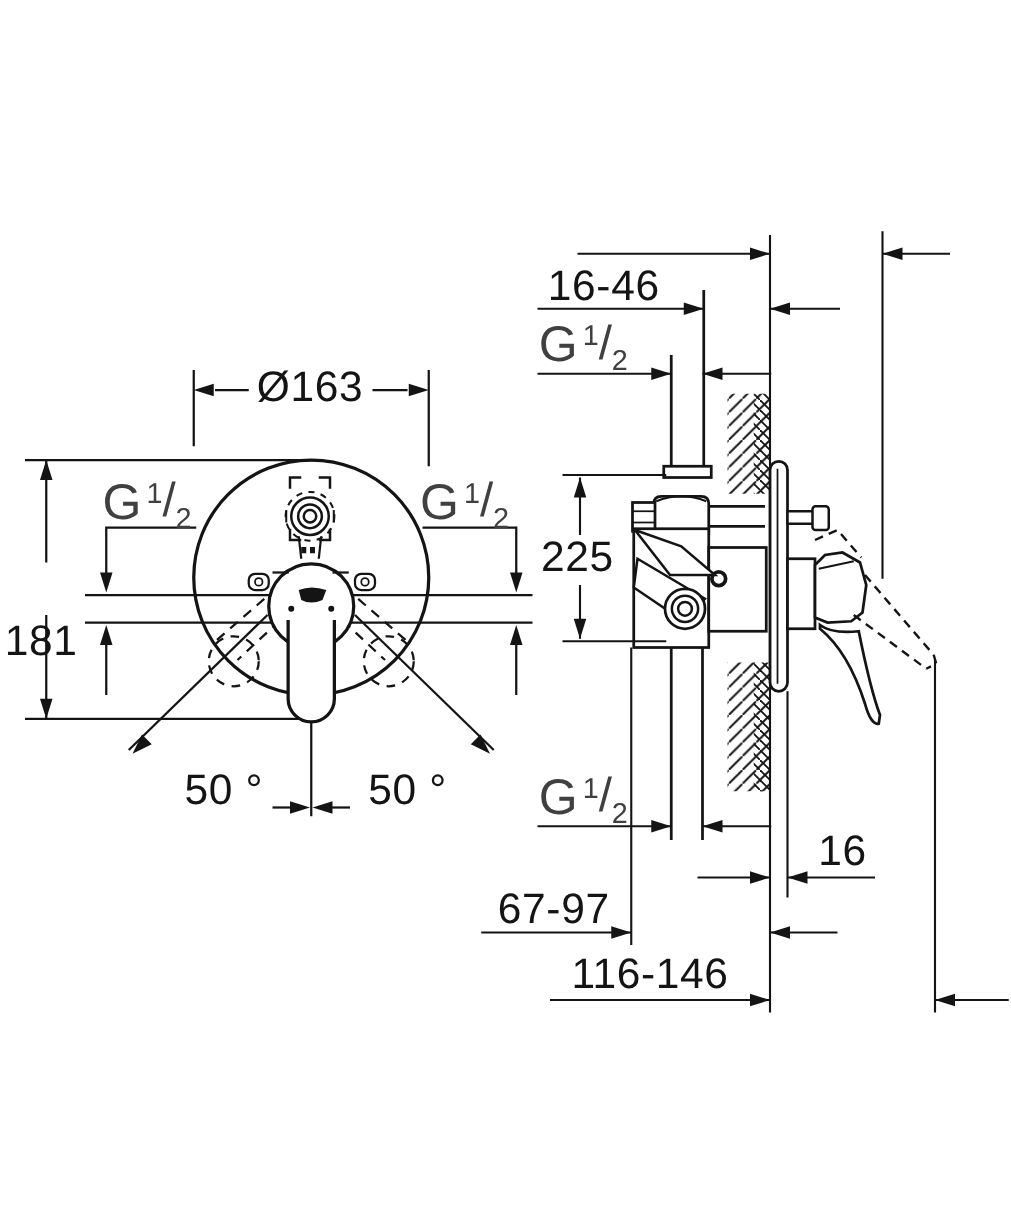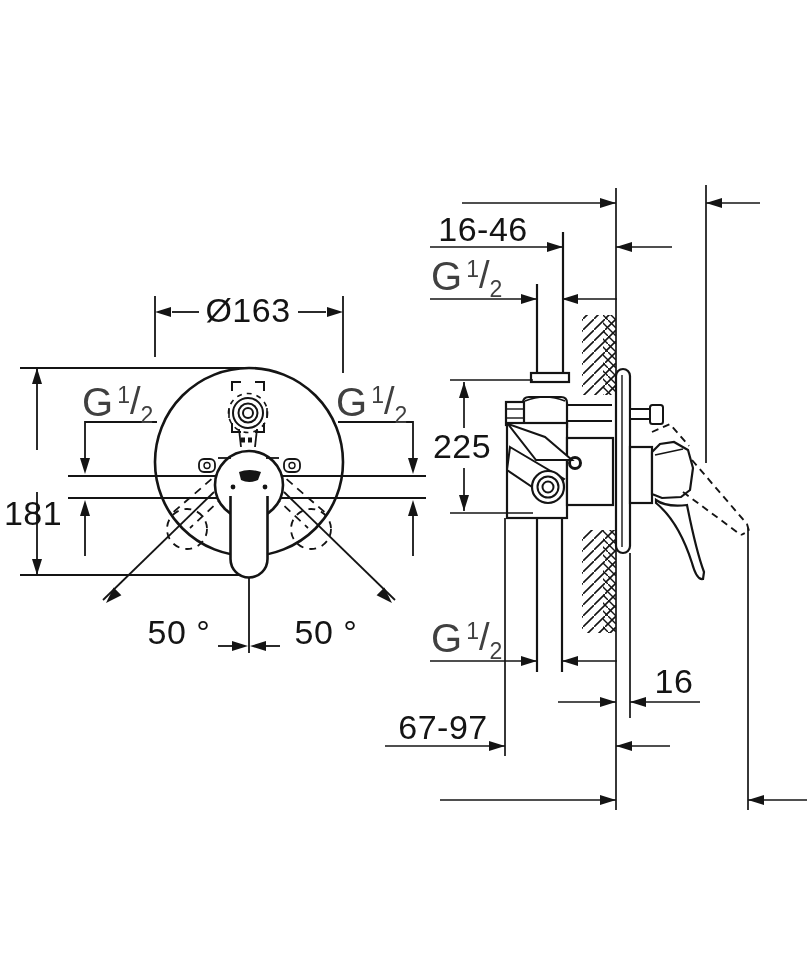--- a/index.html
+++ b/index.html
@@ -238,20 +238,21 @@
 </svg>
 
 <div class="dim ctr" style="left:198px;top:294px;width:100px;">Ø163</div>
 <div class="dim ctr" style="left:2px;top:456px;width:62px;margin-top:41px;">181</div>
 <div class="dim ctr" style="left:143px;top:616px;width:72px;">50 °</div>
 <div class="dim ctr" style="left:290px;top:616px;width:72px;">50 °</div>
 <div class="dim ctr" style="left:428px;top:213px;width:110px;">16-46</div>
 <div class="dim ctr" style="left:428px;top:430px;width:68px;">225</div>
 <div class="dim ctr" style="left:648px;top:665px;width:52px;">16</div>
 <div class="dim ctr" style="left:392px;top:711px;width:102px;">67-97</div>
+<div class="dim ctr" style="left:440px;top:763px;width:160px;">116-146</div>
 
 <div class="gl" style="left:82px;top:382px;">
   <span class="base">G</span><span class="sup">1</span><span class="slash">/</span><span class="sub">2</span>
 </div>
 <div class="gl" style="left:336px;top:382px;">
   <span class="base">G</span><span class="sup">1</span><span class="slash">/</span><span class="sub">2</span>
 </div>
 <div class="gl" style="left:431px;top:256px;">
   <span class="base">G</span><span class="sup">1</span><span class="slash">/</span><span class="sub">2</span>
 </div>

